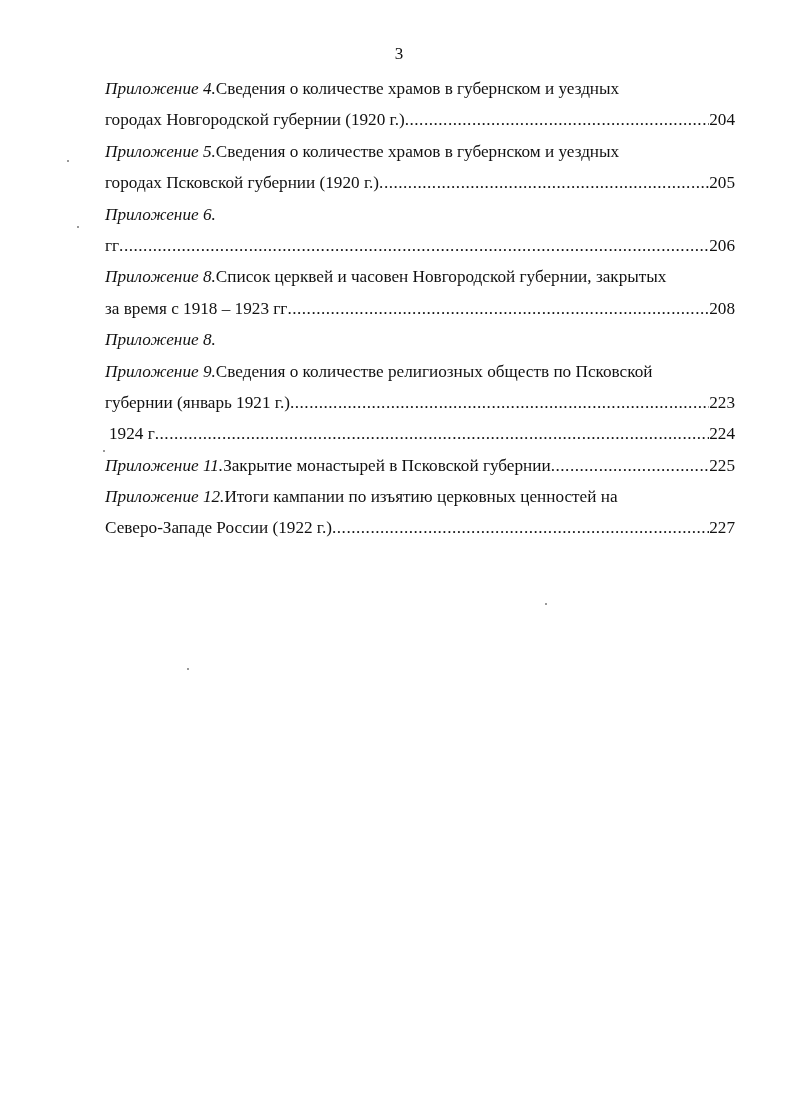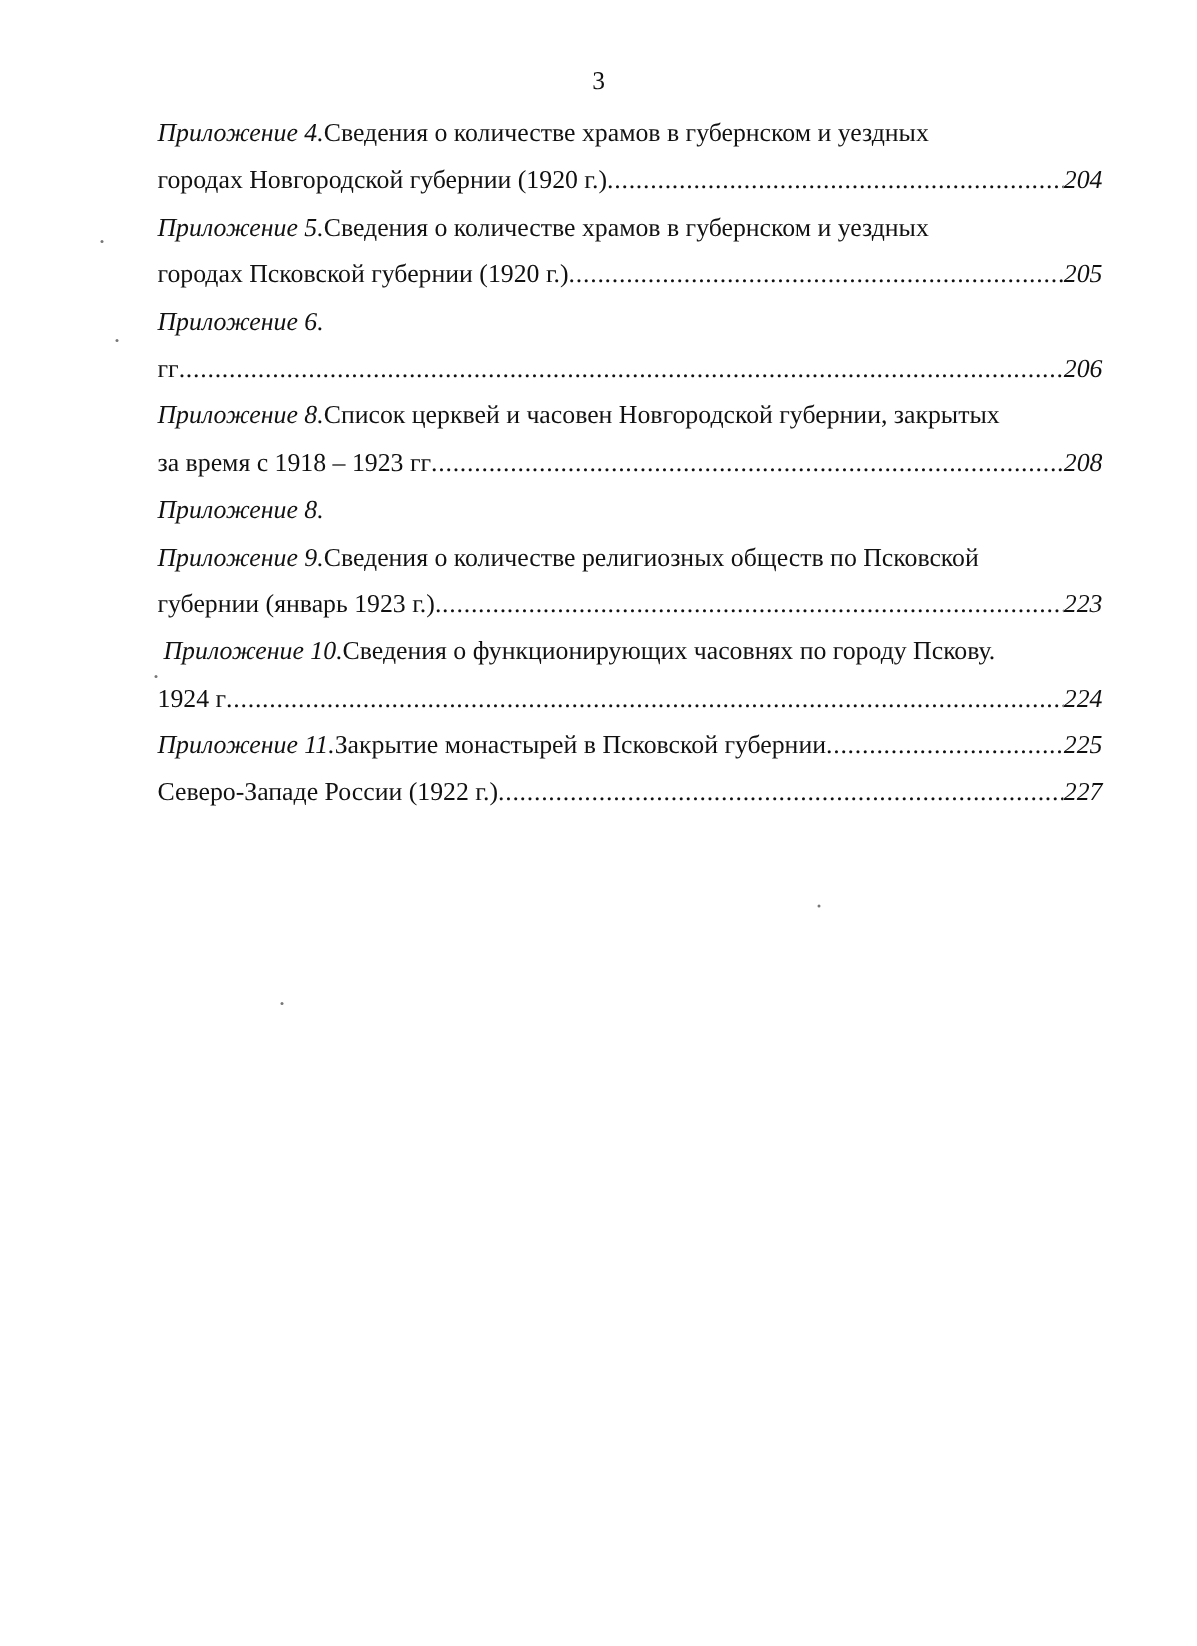--- a/index.html
+++ b/index.html
@@ -46,21 +46,20 @@
       flex: 1 1 auto;
       overflow: hidden;
       white-space: nowrap;
       letter-spacing: 0.5px;
     }
     .entry .line .dots::before {
       content: "......................................................................................................................................................................................................................................";
     }
     .entry .line .pg {
       flex: 0 0 auto;
-      font-style: italic;
     }
     .label {
       font-style: italic;
     }
     .entry.indent-10 .line:first-child {
       padding-left: 4px;
     }
     .speck {
       position: absolute;
       width: 2px;
@@ -128,49 +127,49 @@
         <span class="label">Приложение 8.</span>
       </div>
   </div>
 
   <div class="entry">
     <div class="line">
         <span class="label">Приложение 9.</span>
         <span class="txt"> Сведения о количестве религиозных обществ по Псковской</span>
       </div>
     <div class="line">
-        <span class="txt">губернии (январь 1923 г.)</span>
+        <span class="txt">губернии (январь 1921 г.)</span>
         <span class="dots"></span>
         <span class="pg">223</span>
       </div>
   </div>
 
   <div class="entry indent-10">
-    <div class="line">
-        <span class="label">Приложение 10.</span>
-        <span class="txt"> Сведения о функционирующих часовнях по городу Пскову.</span>
-      </div>
     <div class="line">
         <span class="txt">1924 г</span>
         <span class="dots"></span>
         <span class="pg">224</span>
       </div>
   </div>
 
   <div class="entry">
     <div class="line">
         <span class="label">Приложение 11.</span>
         <span class="txt"> Закрытие монастырей в Псковской губернии</span>
         <span class="dots"></span>
         <span class="pg">225</span>
       </div>
   </div>
 
   <div class="entry">
     <div class="line">
+        <span class="label">Приложение 12.</span>
+        <span class="txt"> Итоги кампании по изъятию церковных ценностей на</span>
+      </div>
+    <div class="line">
         <span class="txt">Северо-Западе России (1922 г.)</span>
         <span class="dots"></span>
         <span class="pg">227</span>
       </div>
   </div>
 
 </div>
 
 <div class="speck" style="left:67px; top:160px;"></div>
 <div class="speck" style="left:77px; top:226px;"></div>

